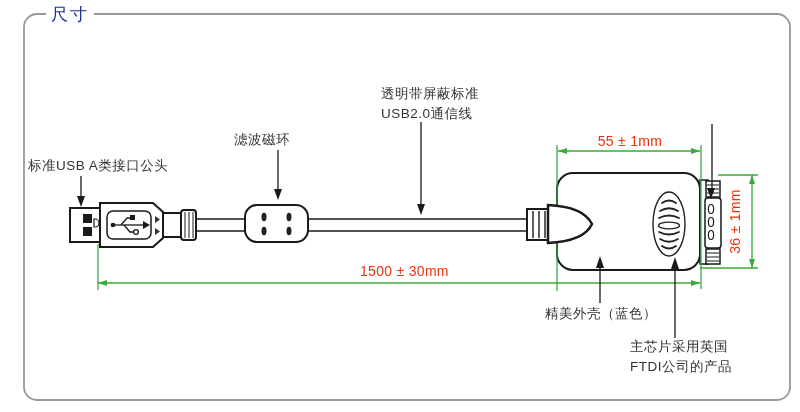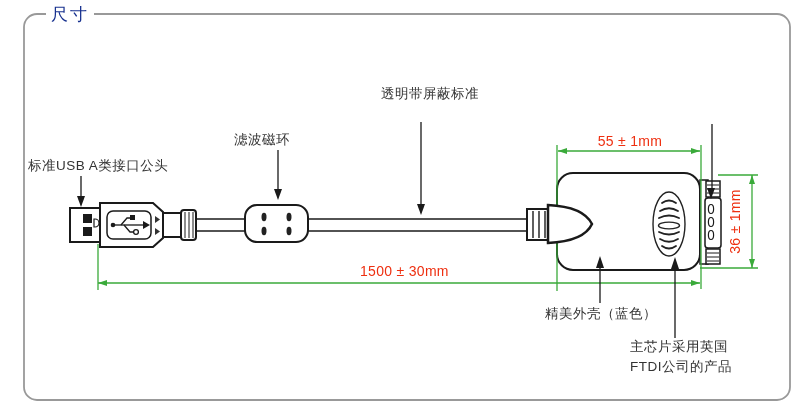--- a/index.html
+++ b/index.html
@@ -174,20 +174,21 @@
   </svg>
 
   <div class="panel-title">尺寸</div>
 
   <div class="label" style="left:28px;top:156px;">标准USB A类接口公头</div>
 
   <div class="label" style="left:234px;top:130px;">滤波磁环</div>
 
   <div class="label" style="left:371px;top:84px;margin-left:10px;">
     <div>透明带屏蔽标准</div>
+    <div>USB2.0通信线</div>
   </div>
 
 
   <div class="label" style="left:630px;top:337px;">
     <div>主芯片采用英国</div>
     <div>FTDI公司的产品</div>
   </div>
 
   <div class="label" style="left:545px;top:304px;">精美外壳（蓝色）</div>
 

